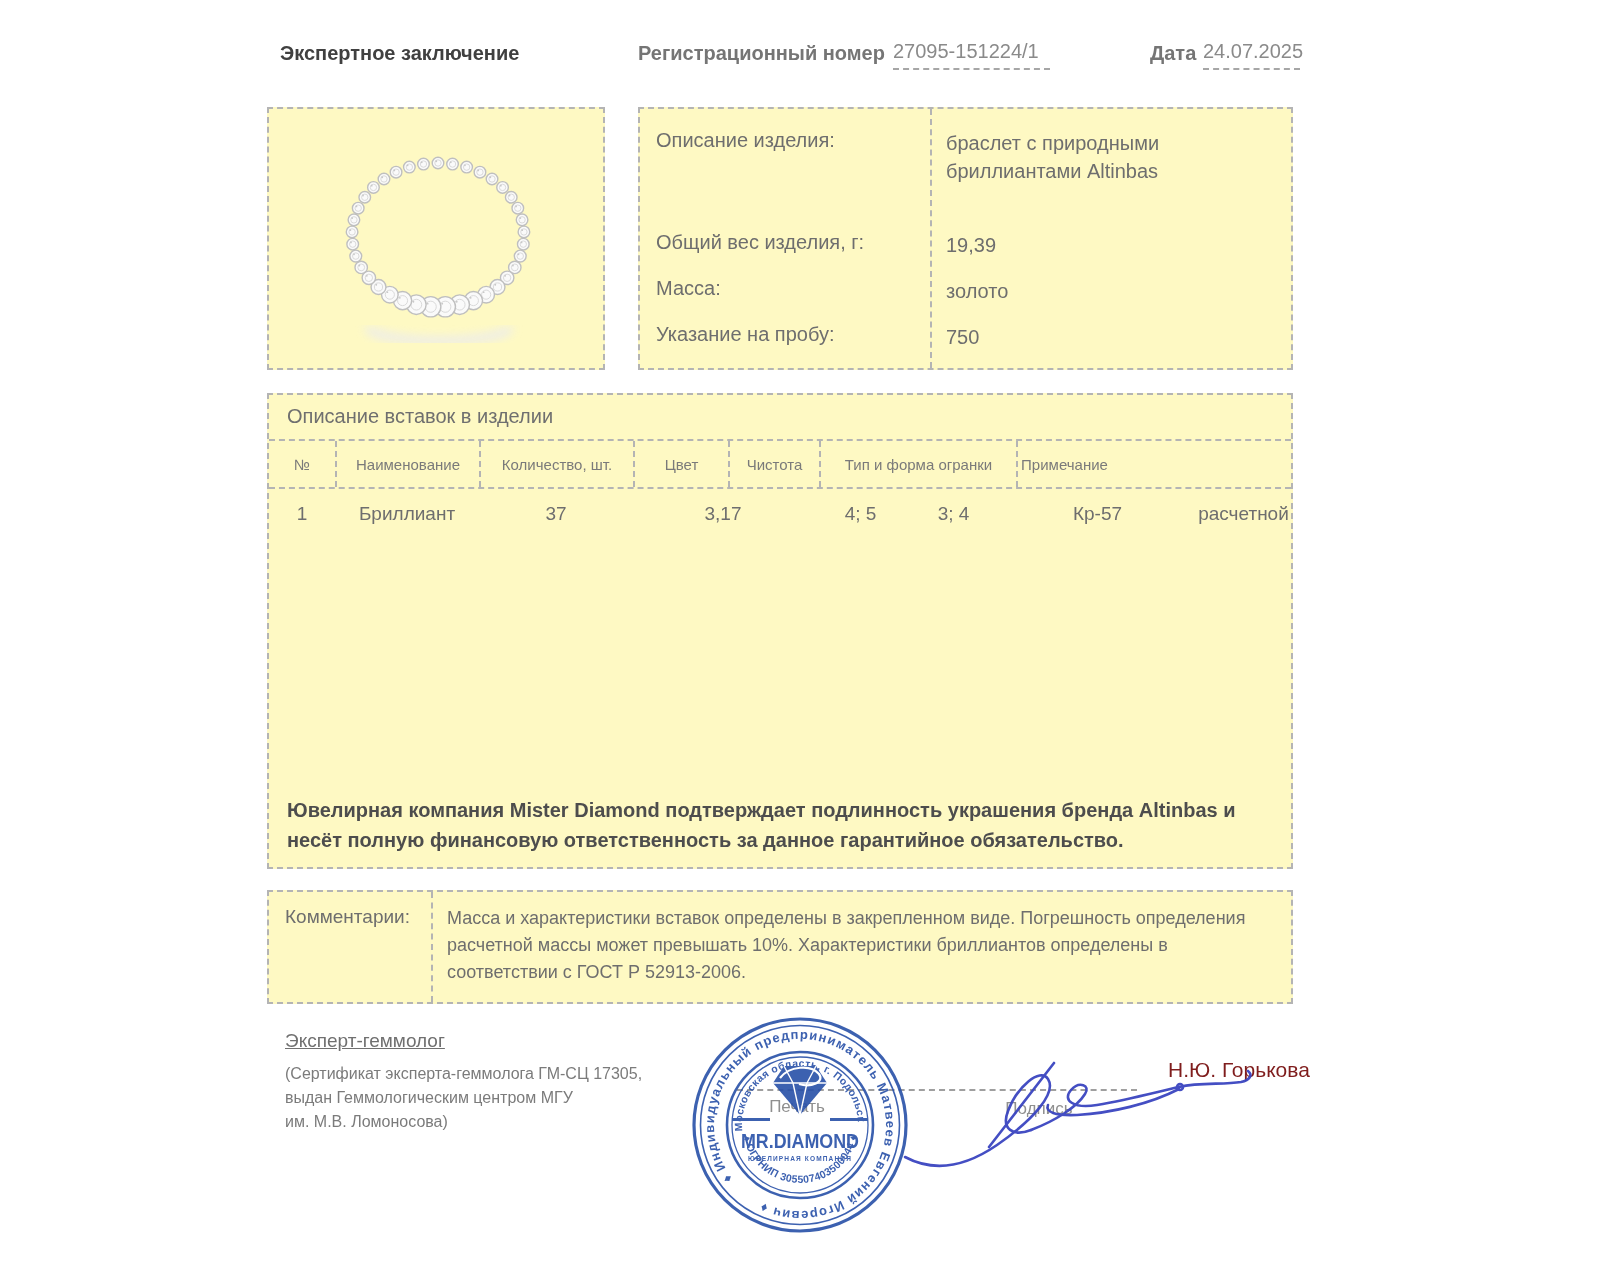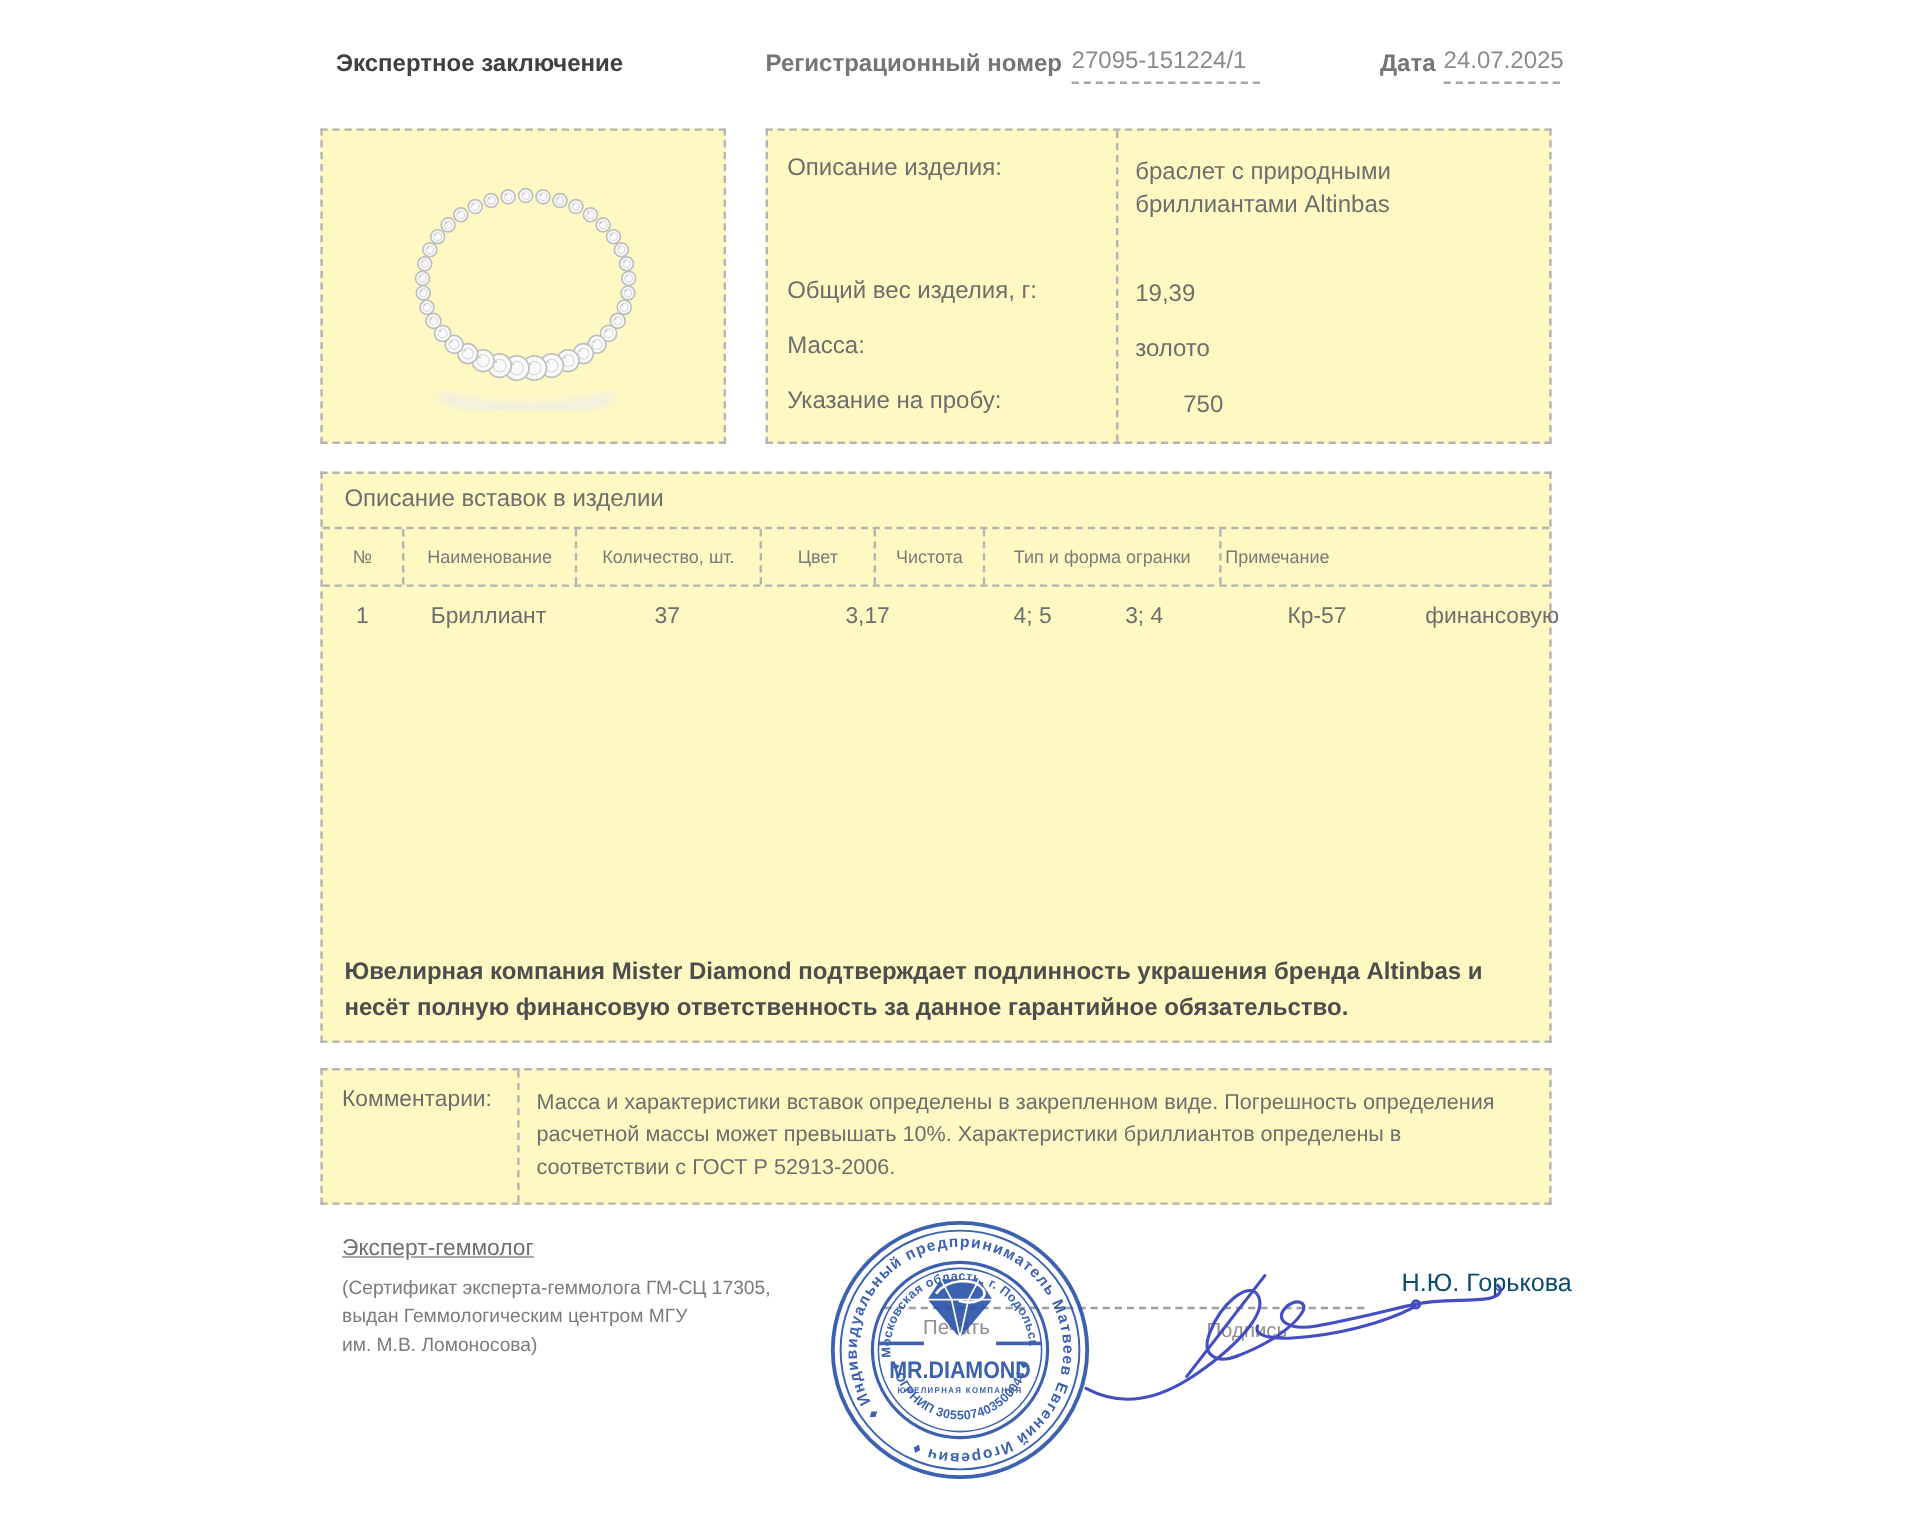--- a/index.html
+++ b/index.html
@@ -23,21 +23,21 @@
   .data-cell{display:flex;align-items:center;justify-content:center;font-size:19px;color:#6e6e6e;
              box-sizing:border-box;white-space:nowrap;}
   .statement{position:absolute;left:18px;top:400px;width:965px;font-size:20px;font-weight:bold;
              color:#4d4d4d;line-height:30px;}
   .comment-label{position:absolute;left:16px;top:14px;font-size:19px;color:#6e6e6e;}
   .comment-text{position:absolute;left:178px;top:13px;width:800px;font-size:18px;line-height:27px;color:#6e6e6e;}
   .expert-title{position:absolute;left:285px;top:1030px;font-size:19px;color:#707070;text-decoration:underline;}
   .note-line{font-size:16px;line-height:24px;color:#7b7b7b;}
   .field-line{position:absolute;left:737px;top:1089px;width:400px;border-top:2px dashed #9f9f9f;z-index:1;}
   .field-label{position:absolute;font-size:17px;color:#8f8f8f;z-index:1;text-align:center;}
-  .expert-name{position:absolute;left:1168px;top:1058px;font-size:21px;color:#0c4a6e;z-index:1;white-space:nowrap;}
+  .expert-name{position:absolute;left:1168px;top:1058px;font-size:21px;color:#7f1d1d;z-index:1;white-space:nowrap;}
 </style>
 </head>
 <body>
 
 <div class="abs lbl-bold" style="left:280px;top:42px;color:#404040;">Экспертное заключение</div>
 
 <div class="abs lbl-bold" style="left:638px;top:42px;">Регистрационный номер</div>
 <div class="abs val underlined" style="left:893px;top:40px;width:157px;">27095-151224/1</div>
 
 <div class="abs lbl-bold" style="left:1150px;top:42px;">Дата</div>
@@ -173,21 +173,21 @@
   <div class="desc-label" style="top:20px;">Описание изделия:</div>
   <div class="desc-value" style="top:20px;">браслет с природными бриллиантами Altinbas</div>
 
   <div class="desc-label" style="top:122px;">Общий вес изделия, г:</div>
   <div class="desc-value" style="top:122px;">19,39</div>
 
   <div class="desc-label" style="top:168px;">Масса:</div>
   <div class="desc-value" style="top:168px;">золото</div>
 
   <div class="desc-label" style="top:214px;">Указание на пробу:</div>
-  <div class="desc-value" style="top:214px;margin-left:40px;">750</div>
+  <div class="desc-value" style="top:214px;">750</div>
 </div>
 
 <div class="dashed-box" style="left:267px;top:393px;width:1026px;height:476px;">
   <div class="tbl-title">Описание вставок в изделии</div>
 
   <div class="hdr-row">
     <div class="hdr-cell" style="width:66px;">№</div>
     <div class="hdr-cell" style="width:144px;">Наименование</div>
     <div class="hdr-cell" style="width:154px;">Количество, шт.</div>
     <div class="hdr-cell" style="width:95px;">Цвет</div>
@@ -197,21 +197,21 @@
   </div>
 
   <div class="data-row">
     <div class="data-cell" style="width:66px;">1</div>
     <div class="data-cell" style="width:144px;">Бриллиант</div>
     <div class="data-cell" style="width:154px;">37</div>
     <div class="data-cell" style="width:180px;">3,17</div>
     <div class="data-cell" style="width:95px;">4; 5</div>
     <div class="data-cell" style="width:91px;">3; 4</div>
     <div class="data-cell" style="width:197px;">Кр-57</div>
-    <div class="data-cell" style="width:95px;">финансовую</div>
+    <div class="data-cell" style="width:95px;">расчетной</div>
   </div>
 
   <div class="statement">Ювелирная компания Mister Diamond подтверждает подлинность украшения бренда Altinbas и несёт полную финансовую ответственность за данное гарантийное обязательство.</div>
 </div>
 
 <div class="dashed-box" style="left:267px;top:890px;width:1026px;height:114px;">
   <div class="comment-label">Комментарии:</div>
   <div class="vdash" style="left:162px;"></div>
   <div class="comment-text">Масса и характеристики вставок определены в закрепленном виде. Погрешность определения расчетной массы может превышать 10%. Характеристики бриллиантов определены в соответствии с ГОСТ Р 52913-2006.</div>
 </div>

